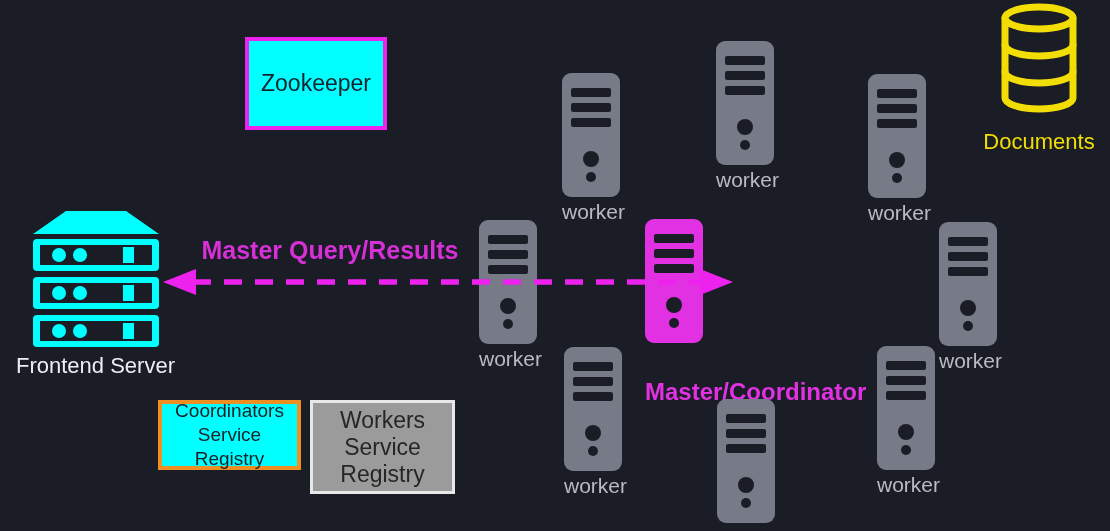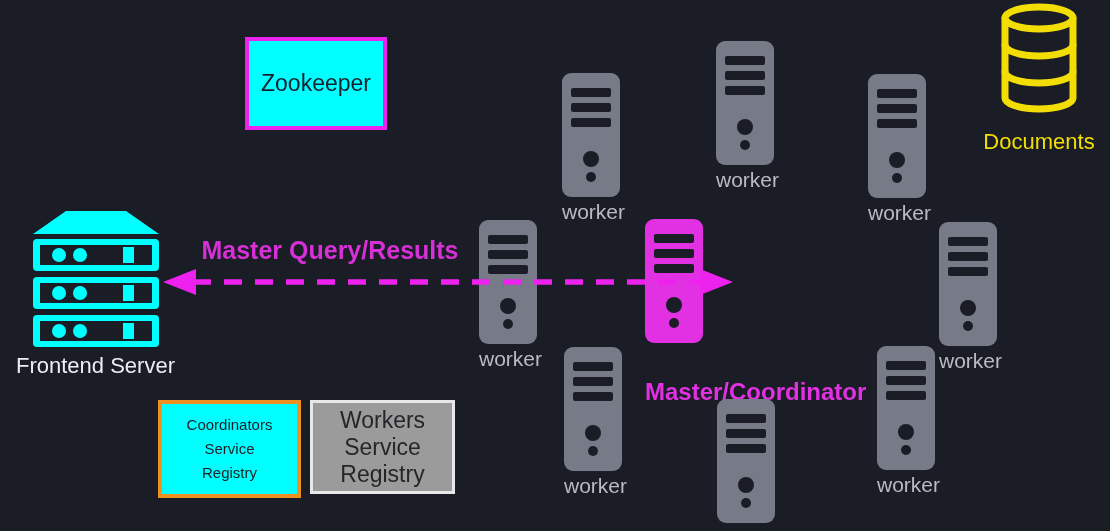--- a/index.html
+++ b/index.html
@@ -6,22 +6,22 @@
   body{
     width:1110px;height:531px;position:relative;overflow:hidden;
     background:var(--background,#1a1c26);
     font-family:"Liberation Sans",sans-serif;
   }
   .abs{position:absolute;}
   
   .box{box-sizing:border-box;display:flex;flex-direction:column;justify-content:center;text-align:center;}
   .zookeeper{left:245px;top:37px;width:142px;height:93px;background:var(--cyan,#0ff);
     border:4px solid var(--magenta-border,#ee22ee);color:#16222e;font-size:23px;}
-  .coord-reg{left:158px;top:400px;width:143px;height:98px;background:var(--cyan,#0ff);
-    border:4px solid var(--orange,#ee8f22);color:#1c2127;font-size:15px;line-height:24px;}
+  .coord-reg{left:158px;top:400px;width:143px;height:70px;background:var(--cyan,#0ff);
+    border:4px solid var(--orange,#ee8f22);color:#1c2127;font-size:19px;line-height:24px;}
   .workers-reg{left:310px;top:400px;width:145px;height:94px;background:var(--registry-gray,#9b9b9b);
     border:3px solid var(--registry-border,#e8e8e8);color:#26262a;font-size:23px;line-height:27px;}
   
   .documents{left:983px;top:3px;width:112px;text-align:center;}
   .documents .lbl{margin-top:16px;font-size:22px;color:var(--yellow,#f2de05);}
   
   .frontend{left:16px;top:211px;width:160px;text-align:left;}
   .frontend .lbl{margin-top:2px;font-size:22px;color:#eceef2;}
   
   .flow-label{left:180px;top:236px;width:300px;text-align:center;

